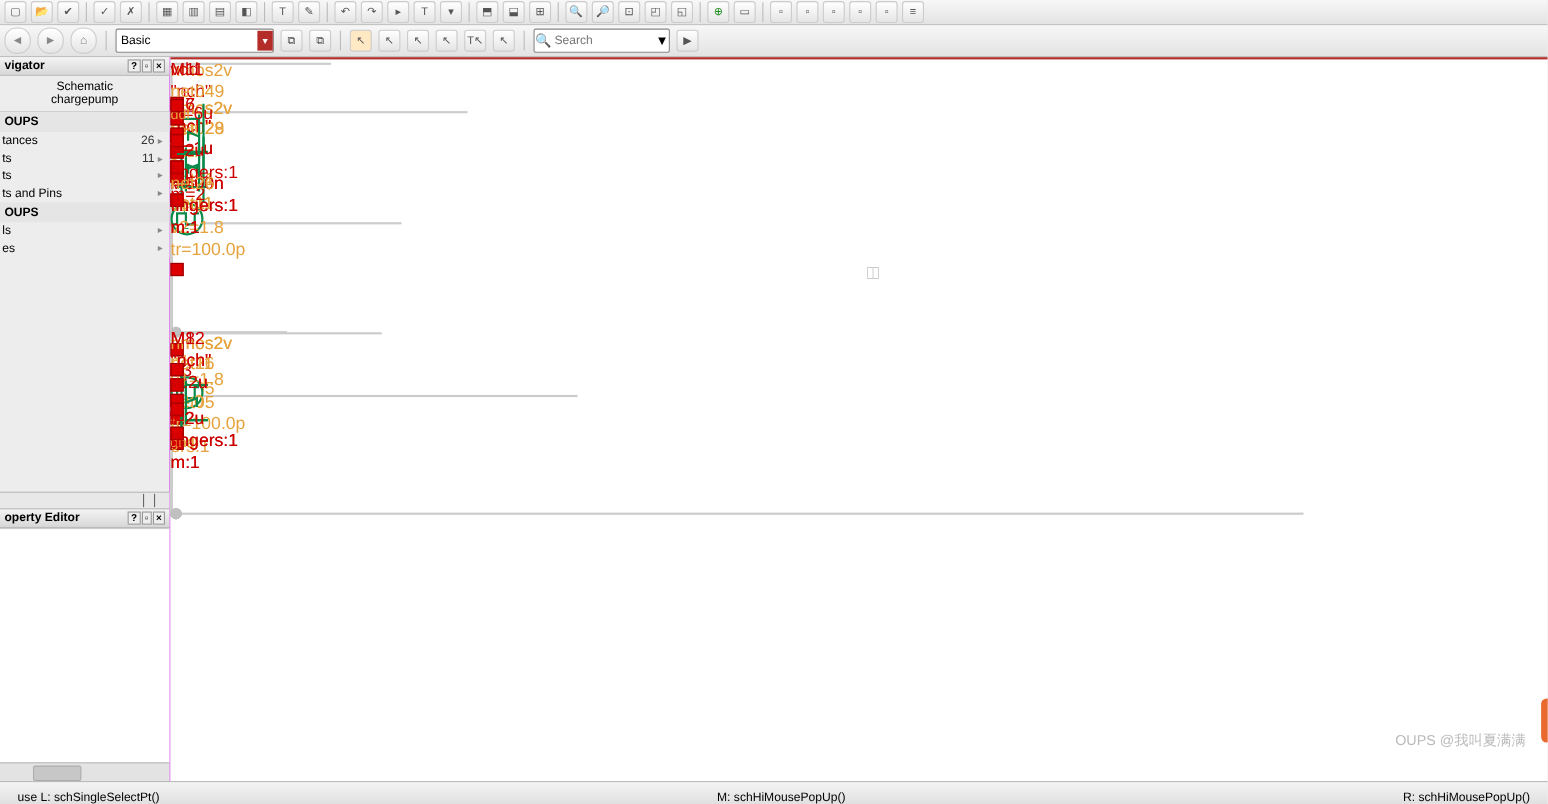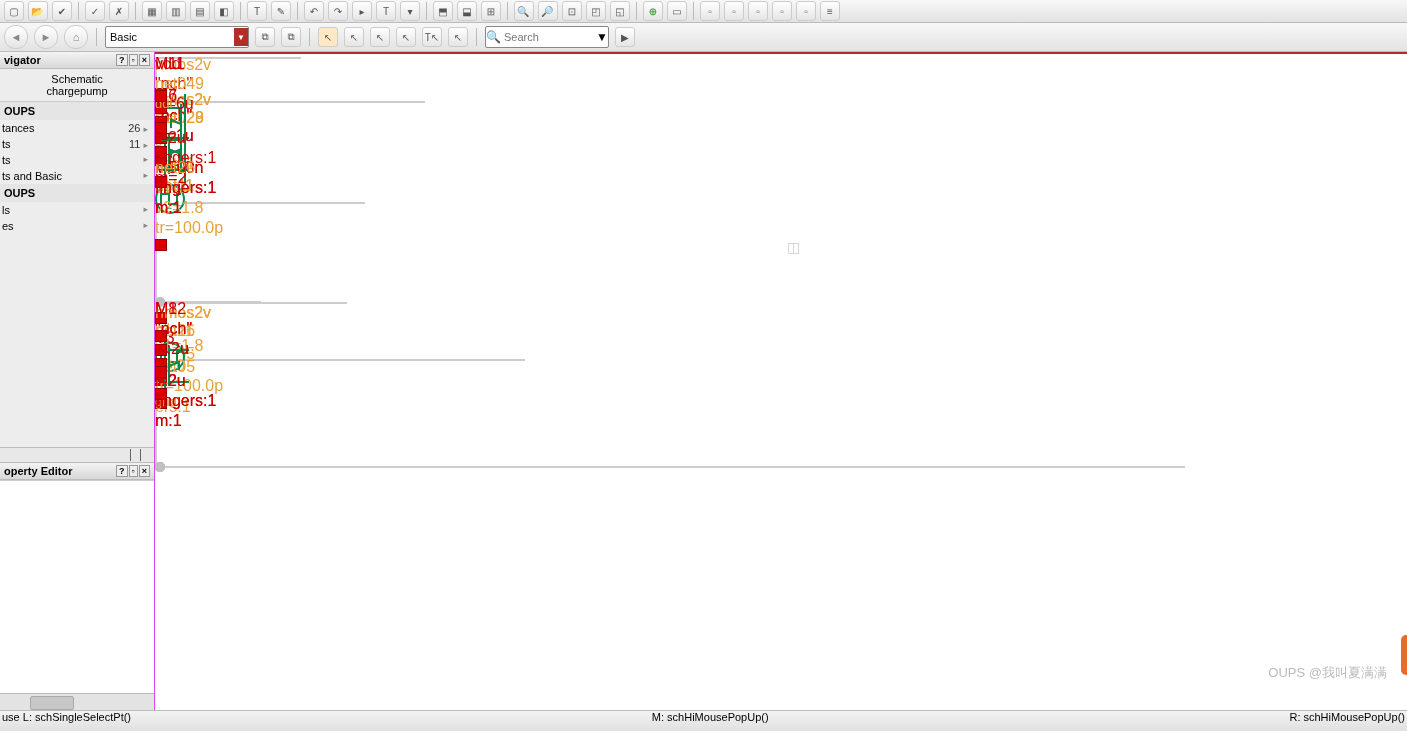--- a/index.html
+++ b/index.html
@@ -27,21 +27,21 @@
   .tree .item{display:flex;justify-content:space-between;padding:2px 6px 2px 2px;font-size:11px}
   .tree .item .arr{color:#888;font-size:9px}
   .tree .count{color:#333}
   .spacer{flex:1}
   .ruler{height:14px;border-top:1px solid #bbb;border-bottom:1px solid #bbb;background:#e8e8e8;position:relative}
   .ruler .mark{position:absolute;top:1px;width:9px;height:12px;border-left:1px solid #666;border-right:1px solid #666}
   .prop-body{flex:1;background:#fff;border-top:1px solid #ccc}
   .hscroll{height:16px;background:#e3e3e3;border-top:1px solid #bbb;position:relative}
   .hscroll .thumb{position:absolute;top:2px;height:12px;background:#c7c7c7;border:1px solid #aaa;border-radius:2px}
   .canvas{flex:1;background:#fff;position:relative;border-top:2px solid #b52d28}
-  .status{height:20px;background:linear-gradient(#f3f3f3,#e0e0e0);border-top:1px solid #bbb;display:flex;align-items:flex-start;font-size:11px;padding:0 2px;justify-content:space-between}
+  .status{height:20px;background:linear-gradient(#f3f3f3,#e0e0e0);border-top:1px solid #bbb;display:flex;align-items:flex-end;font-size:11px;padding:0 16px;justify-content:space-between}
   .wm{position:absolute;right:20px;bottom:28px;color:#bbb;font-size:13px;pointer-events:none}
   
   .lbl{position:absolute;font-family:Arial,sans-serif;font-size:16px;white-space:pre;line-height:1.2}
   .red{color:#cc0000}
   .org{color:#e6a23c}
   .wire{position:absolute;background:#ccc}
   .sq{position:absolute;width:10px;height:10px;background:#d00;border:1px solid #900}
   .dot{position:absolute;width:10px;height:10px;background:#c0c0c0;border-radius:50%}
   .mos{position:absolute;width:40px;height:60px}
   .mos svg{width:40px;height:60px}
@@ -150,21 +150,21 @@
         </div>
       <div class="item">
           <span>ts</span>
           <span><span class="count">11</span> <span class="arr">▸</span></span>
         </div>
       <div class="item">
           <span>ts</span>
           <span class="arr">▸</span>
         </div>
       <div class="item">
-          <span>ts and Basic</span>
+          <span>ts and Pins</span>
           <span class="arr">▸</span>
         </div>
       <div class="cat">OUPS</div>
       <div class="item">
           <span>ls</span>
           <span class="arr">▸</span>
         </div>
       <div class="item">
           <span>es</span>
           <span class="arr">▸</span>

